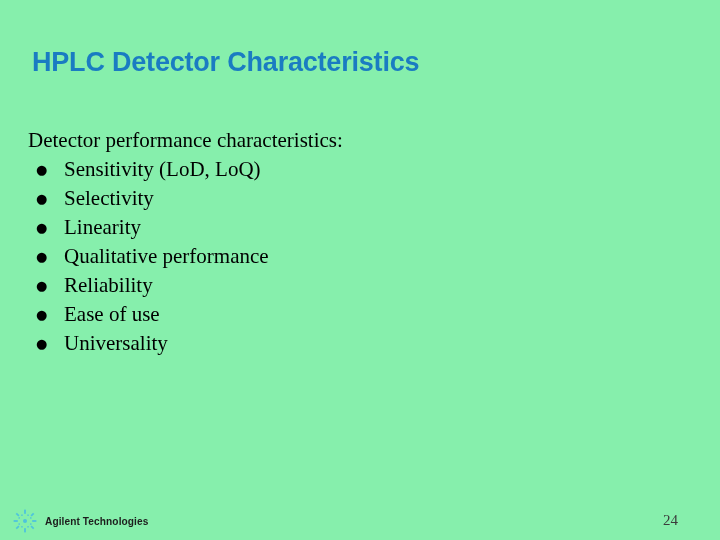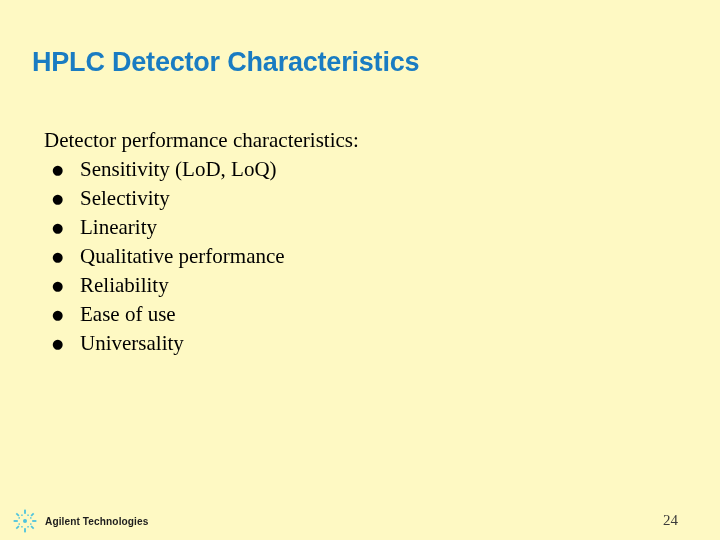--- a/index.html
+++ b/index.html
@@ -4,21 +4,21 @@
 <style>
   html, body {
     margin: 0;
     padding: 0;
     background: #ffffff;
   }
   .slide {
     position: relative;
     width: 720px;
     height: 540px;
-    background: #fef9c3;
+    background: #86efac;
     overflow: hidden;
     font-family: "Liberation Serif", "DejaVu Serif", serif;
   }
 
   
   .slide-title {
     position: absolute;
     left: 32px;
     top: 28px;
     width: 650px;
@@ -27,21 +27,21 @@
     font-size: 27px;
     line-height: 32px;
     letter-spacing: -0.2px;
     color: #1a7cc2;
     white-space: nowrap;
   }
 
   
   .body-block {
     position: absolute;
-    left: 44px;
+    left: 28px;
     top: 126px;
     width: 640px;
   }
   .lead-line {
     font-size: 21px;
     line-height: 29px;
     color: #000000;
     margin: 0 0 0 0;
     padding: 0;
   }

